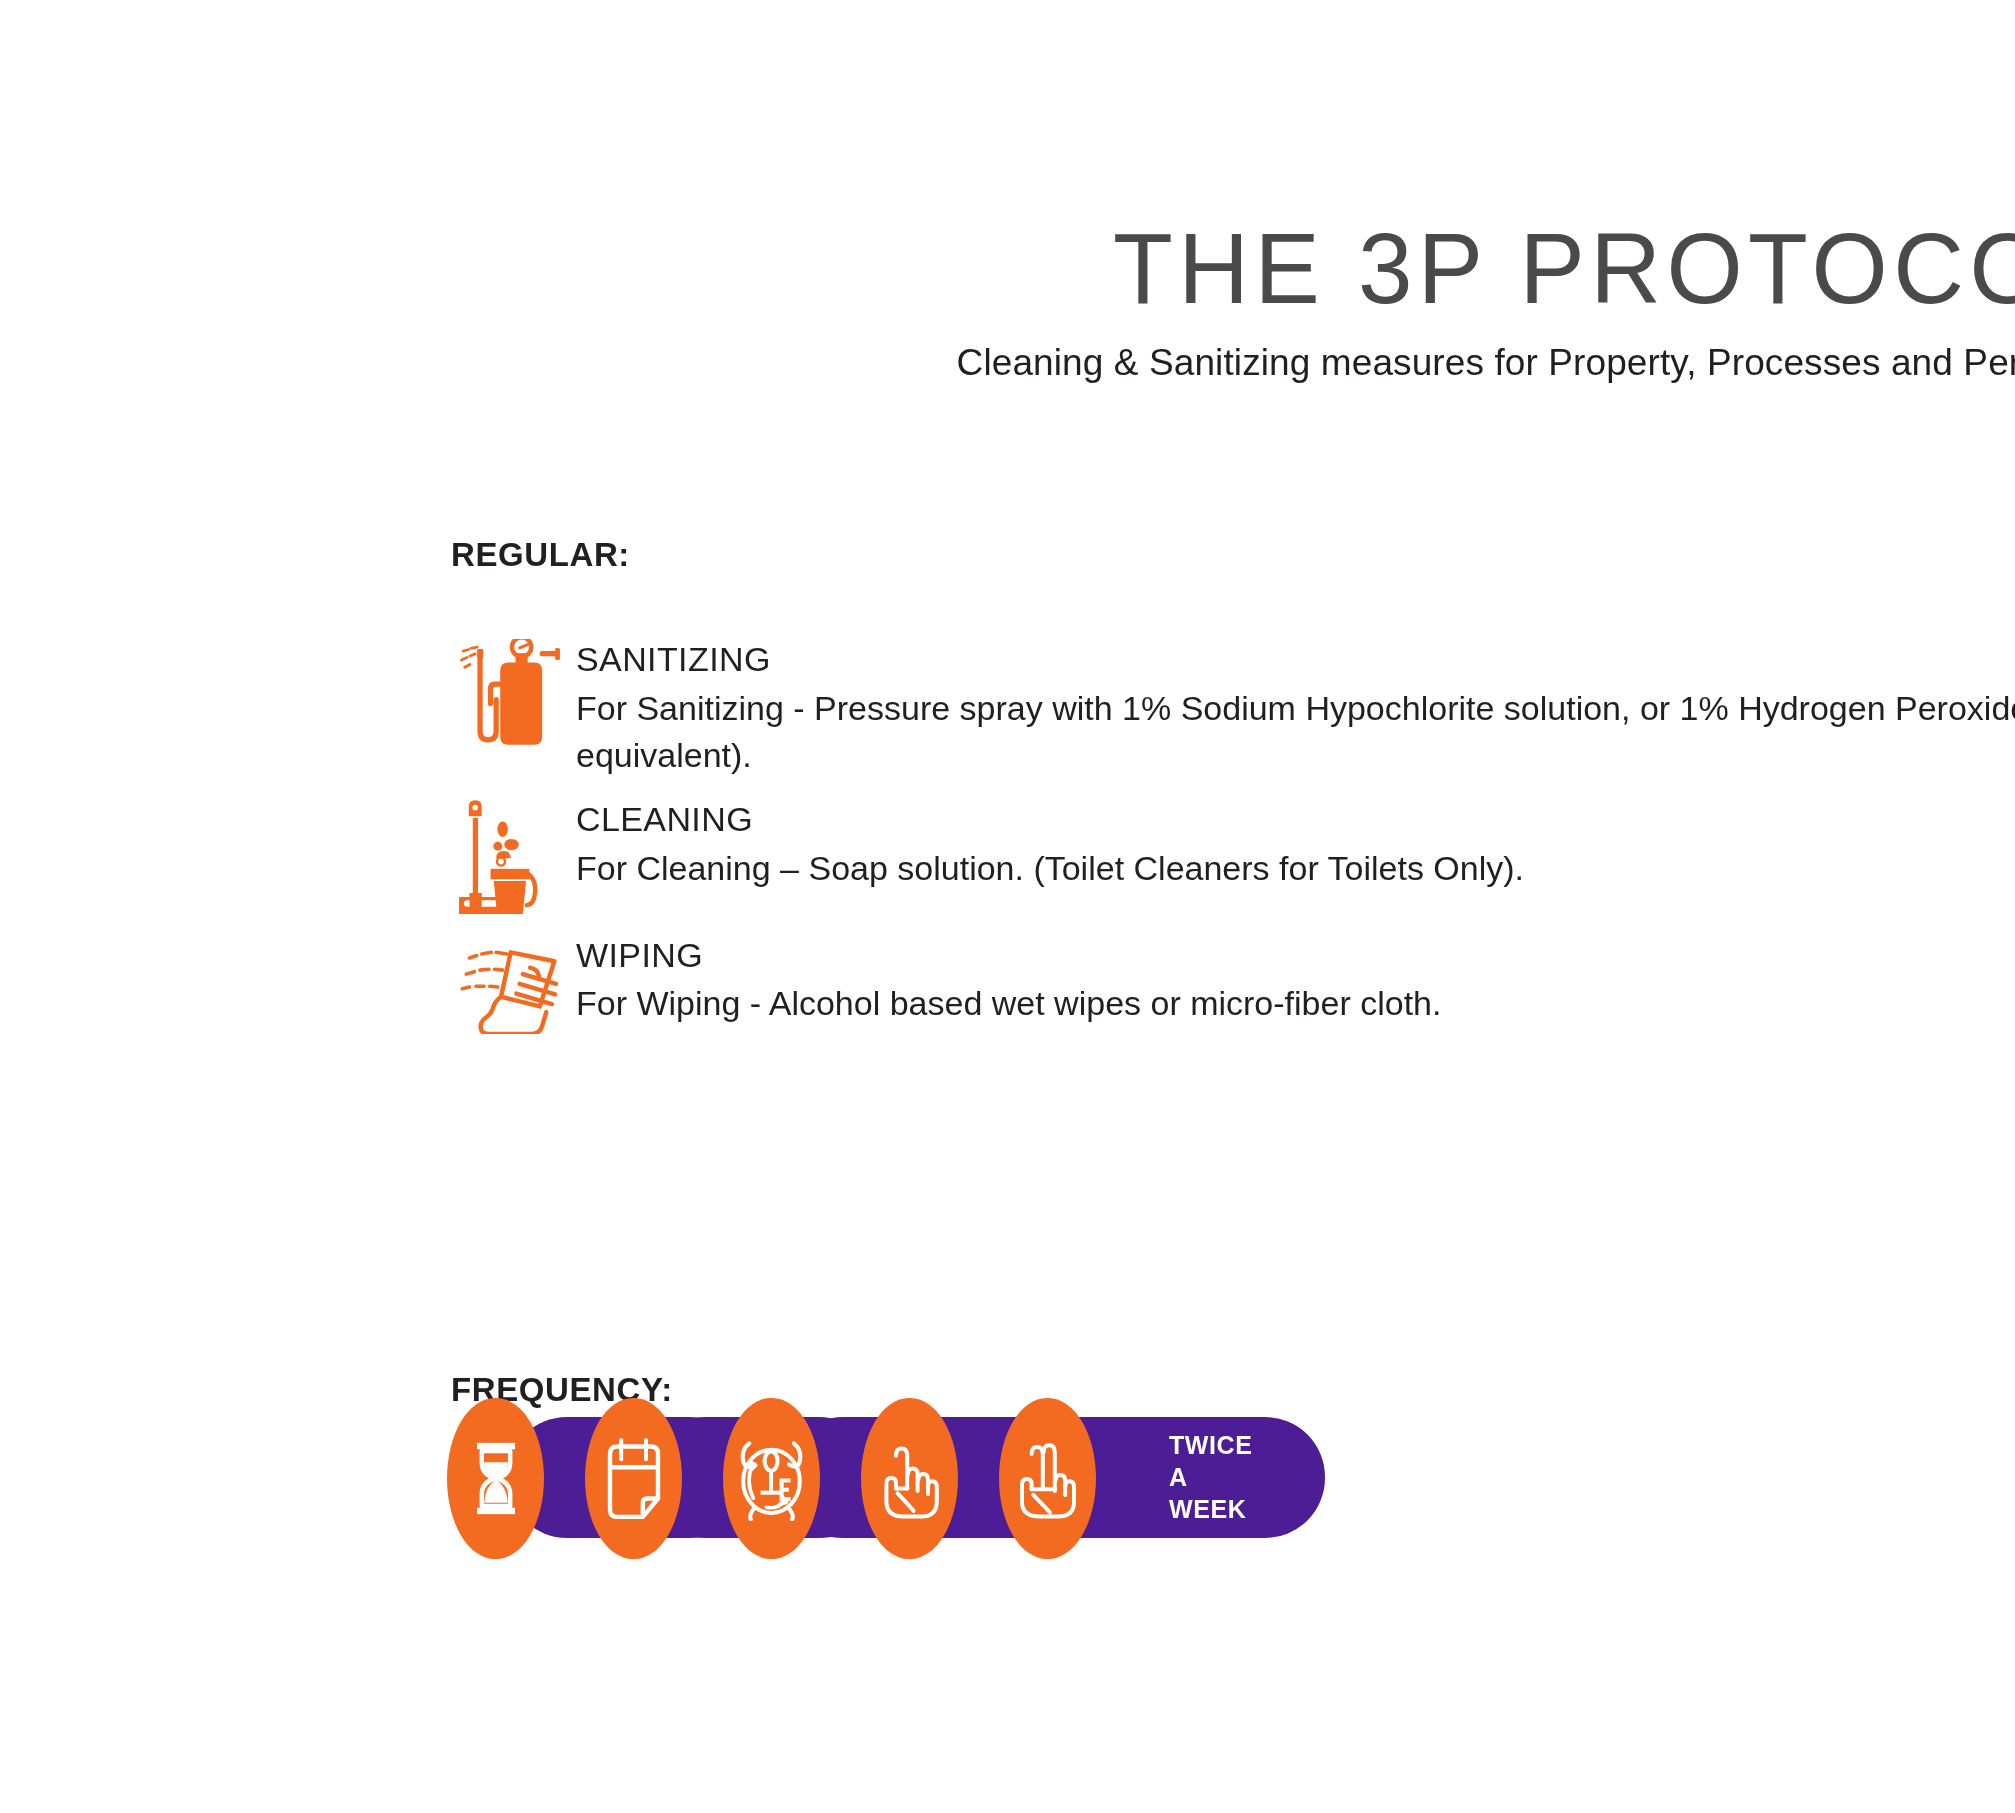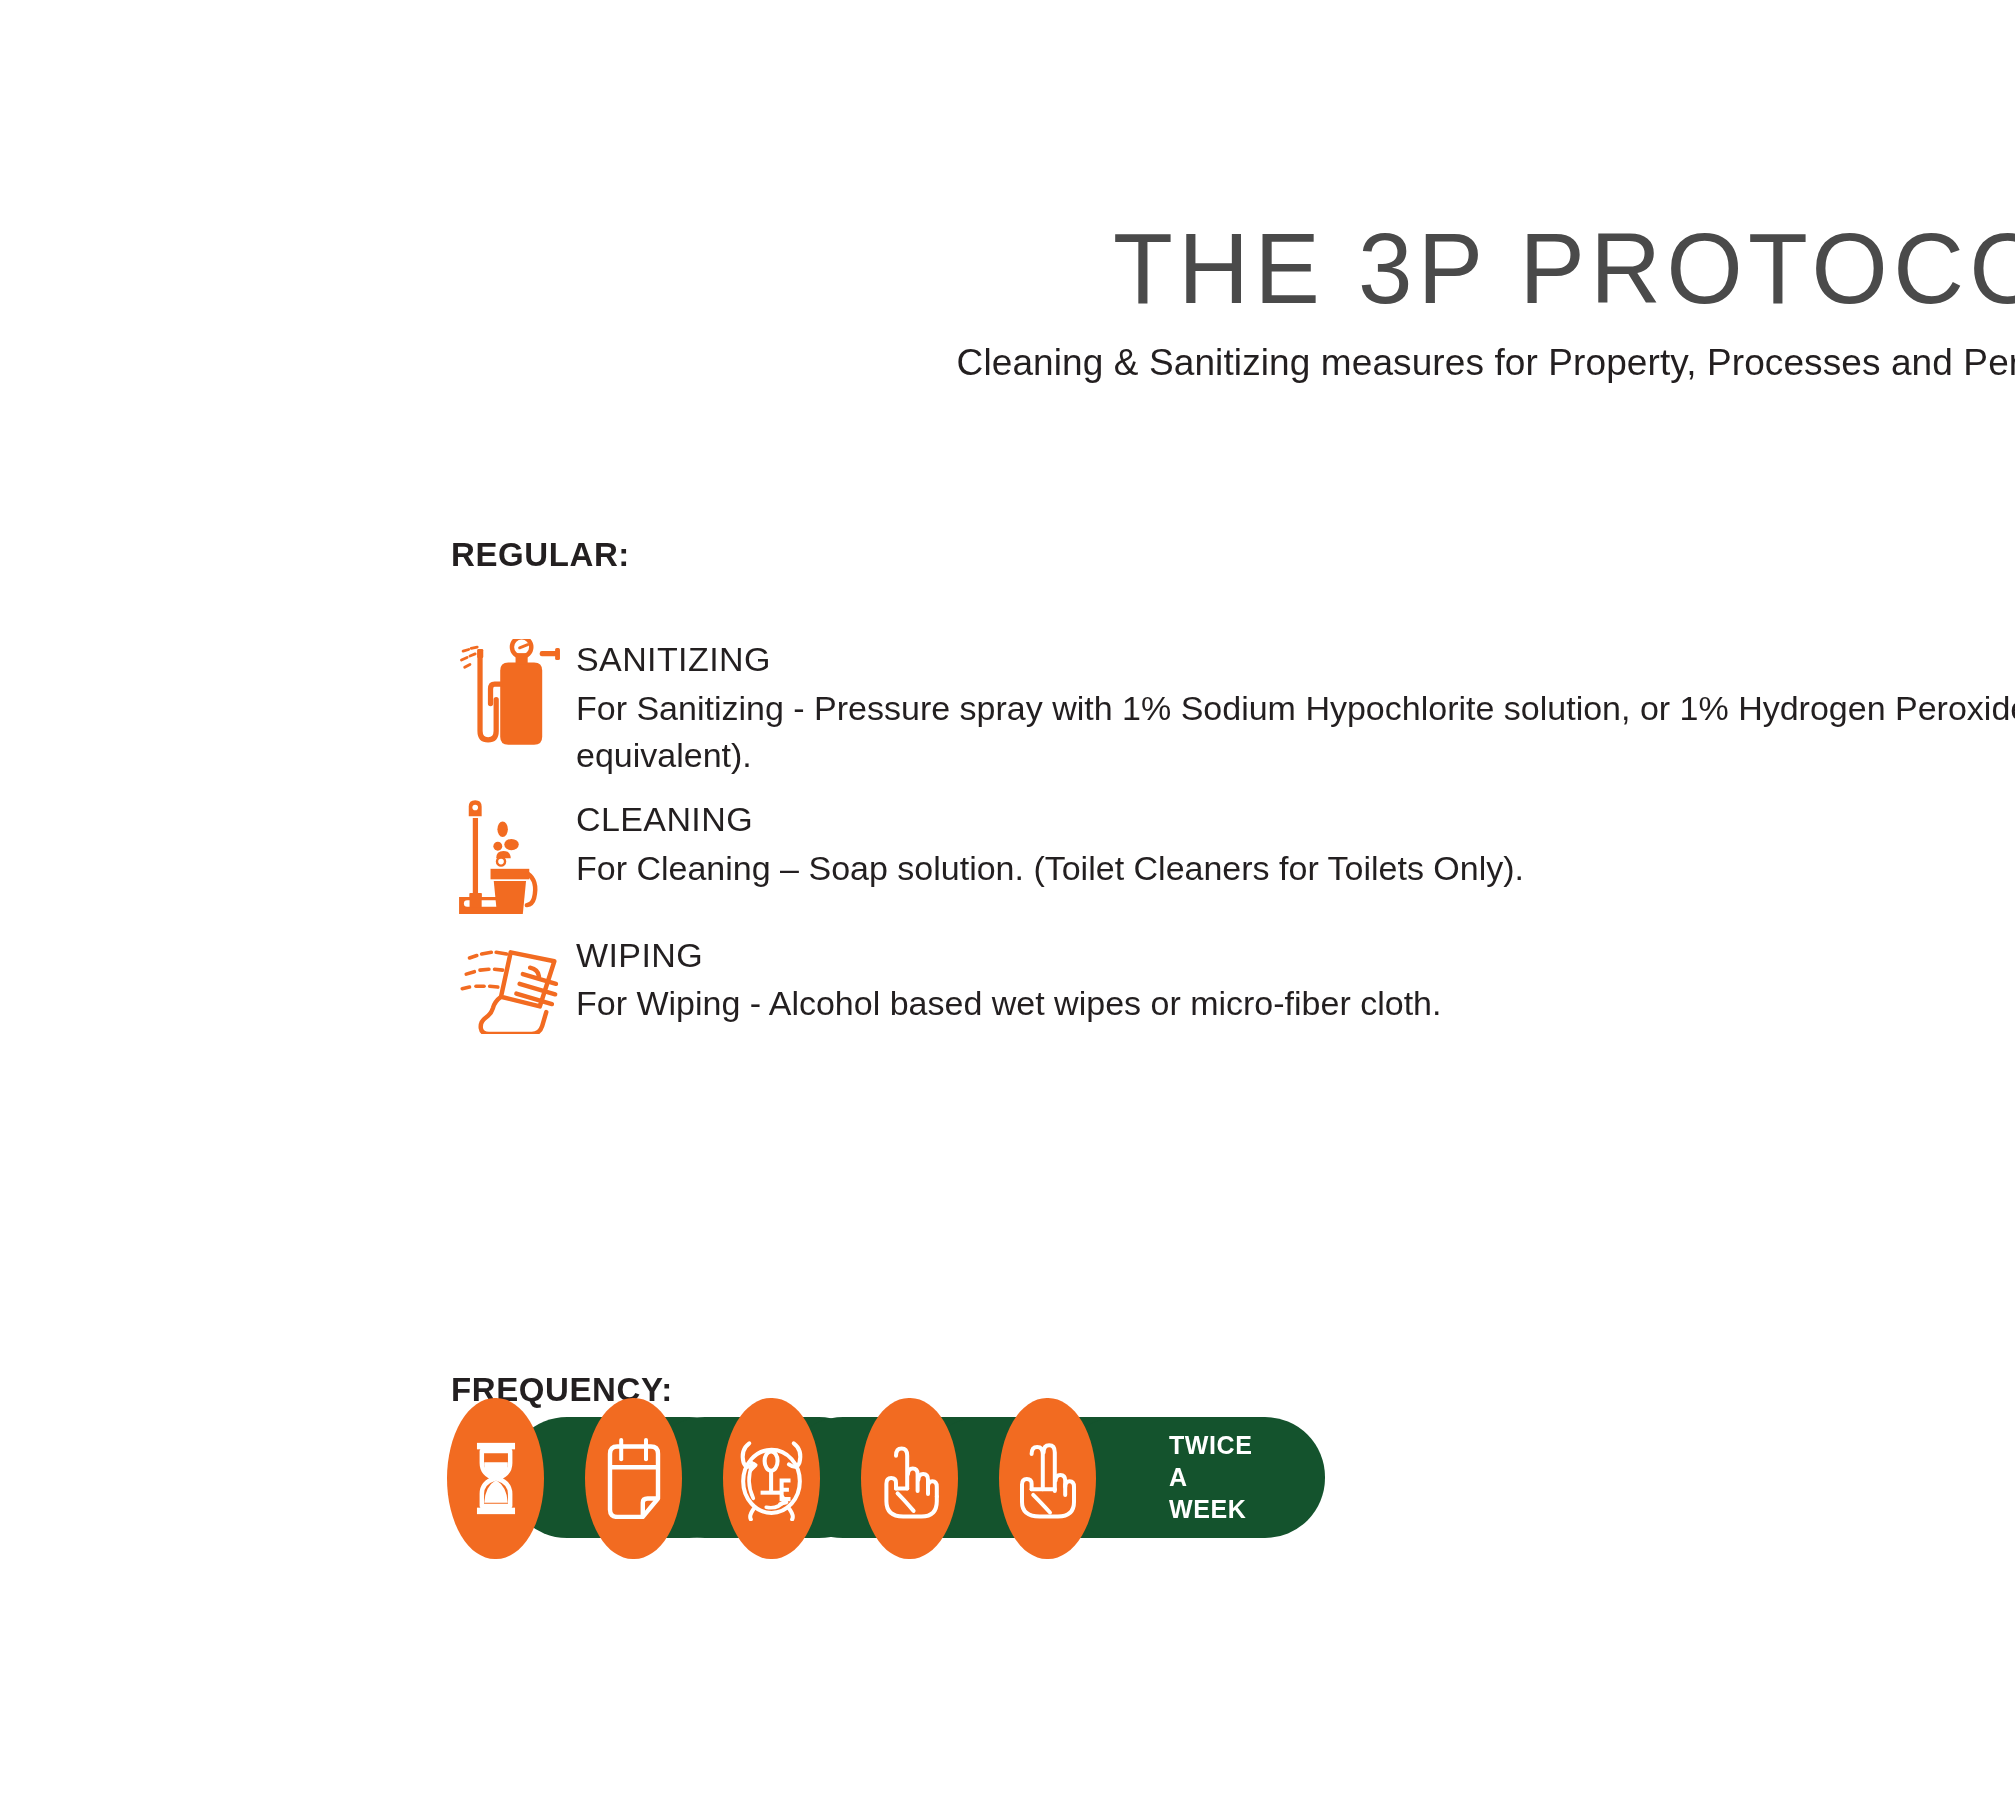--- a/index.html
+++ b/index.html
@@ -115,21 +115,21 @@
     display: flex;
     align-items: center;
     margin-right: 41px;
   }
   .badge-pill {
     position: absolute;
     left: 60px;
     top: 18.5px;
     height: 121px;
     border-radius: 60px;
-    background: #14532d;
+    background: #4c1d95;
     display: flex;
     align-items: center;
     z-index: 1;
   }
   .badge-circle {
     position: relative;
     width: 97px;
     height: 161px;
     border-radius: 48px / 81px;
     background: #F26B21;

